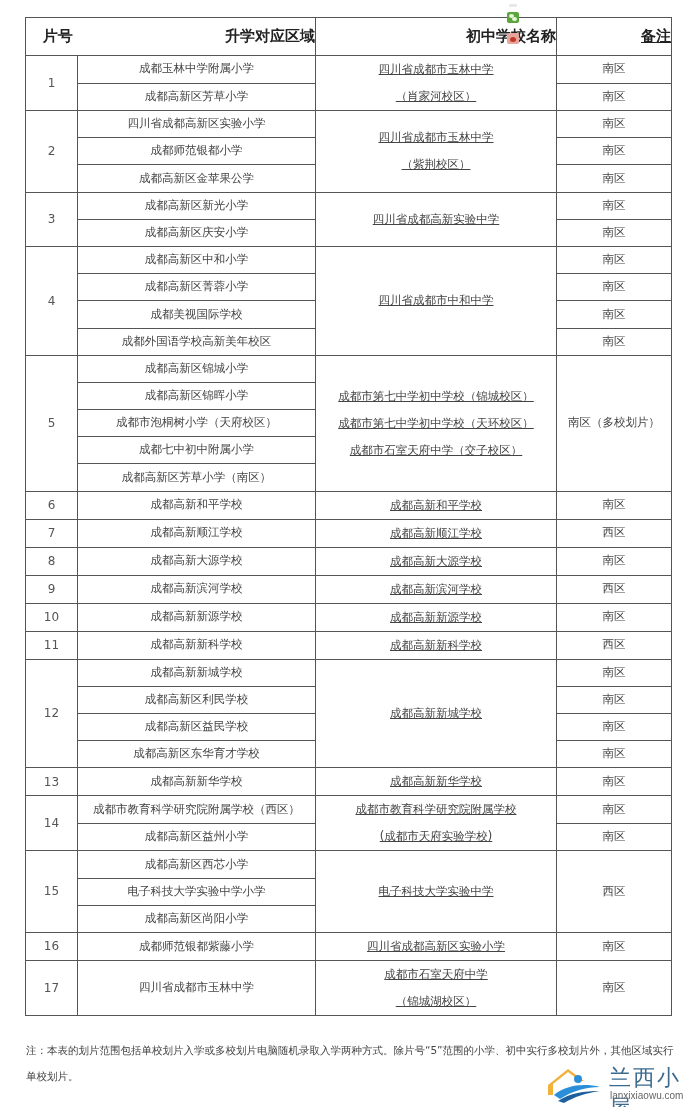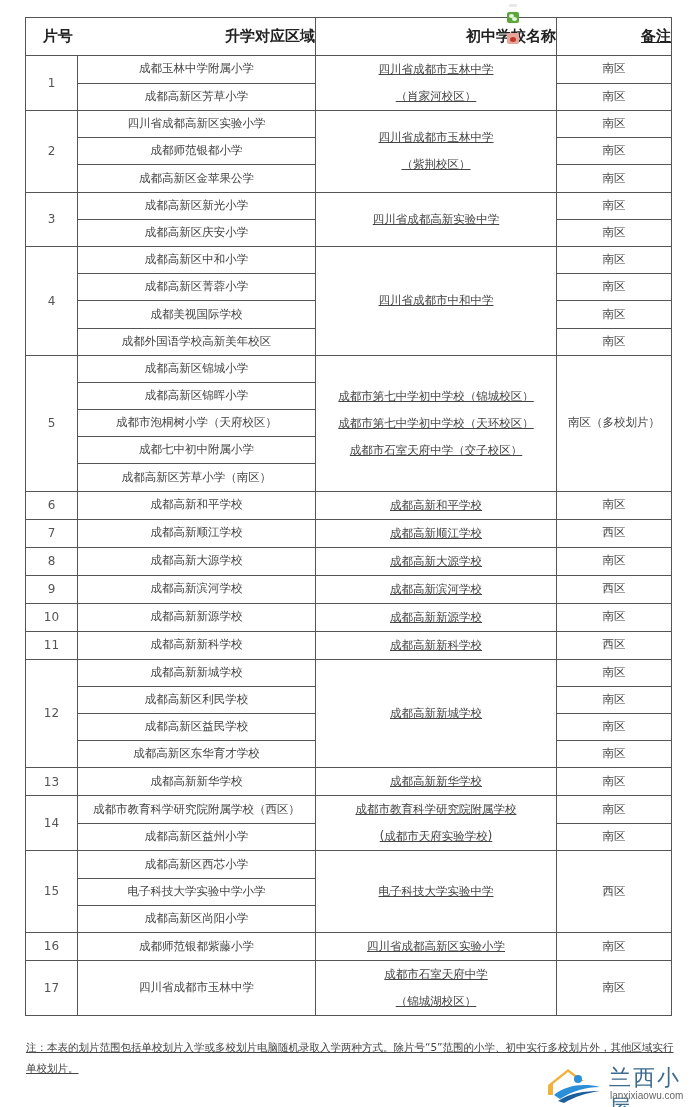--- a/index.html
+++ b/index.html
@@ -105,23 +105,22 @@
       background: #c0392b;
       border-radius: 50%;
     }
 
     .footnote {
       position: absolute;
       left: 26px;
       top: 1037px;
       width: 650px;
       font-size: 10.5px;
-      line-height: 21px;
+      line-height: 26px;
       color: #444;
-      text-decoration: underline;
     }
 
     .watermark {
       position: absolute;
       left: 544px;
       top: 1063px;
       width: 156px;
       height: 42px;
     }
     .watermark .logo-house {

